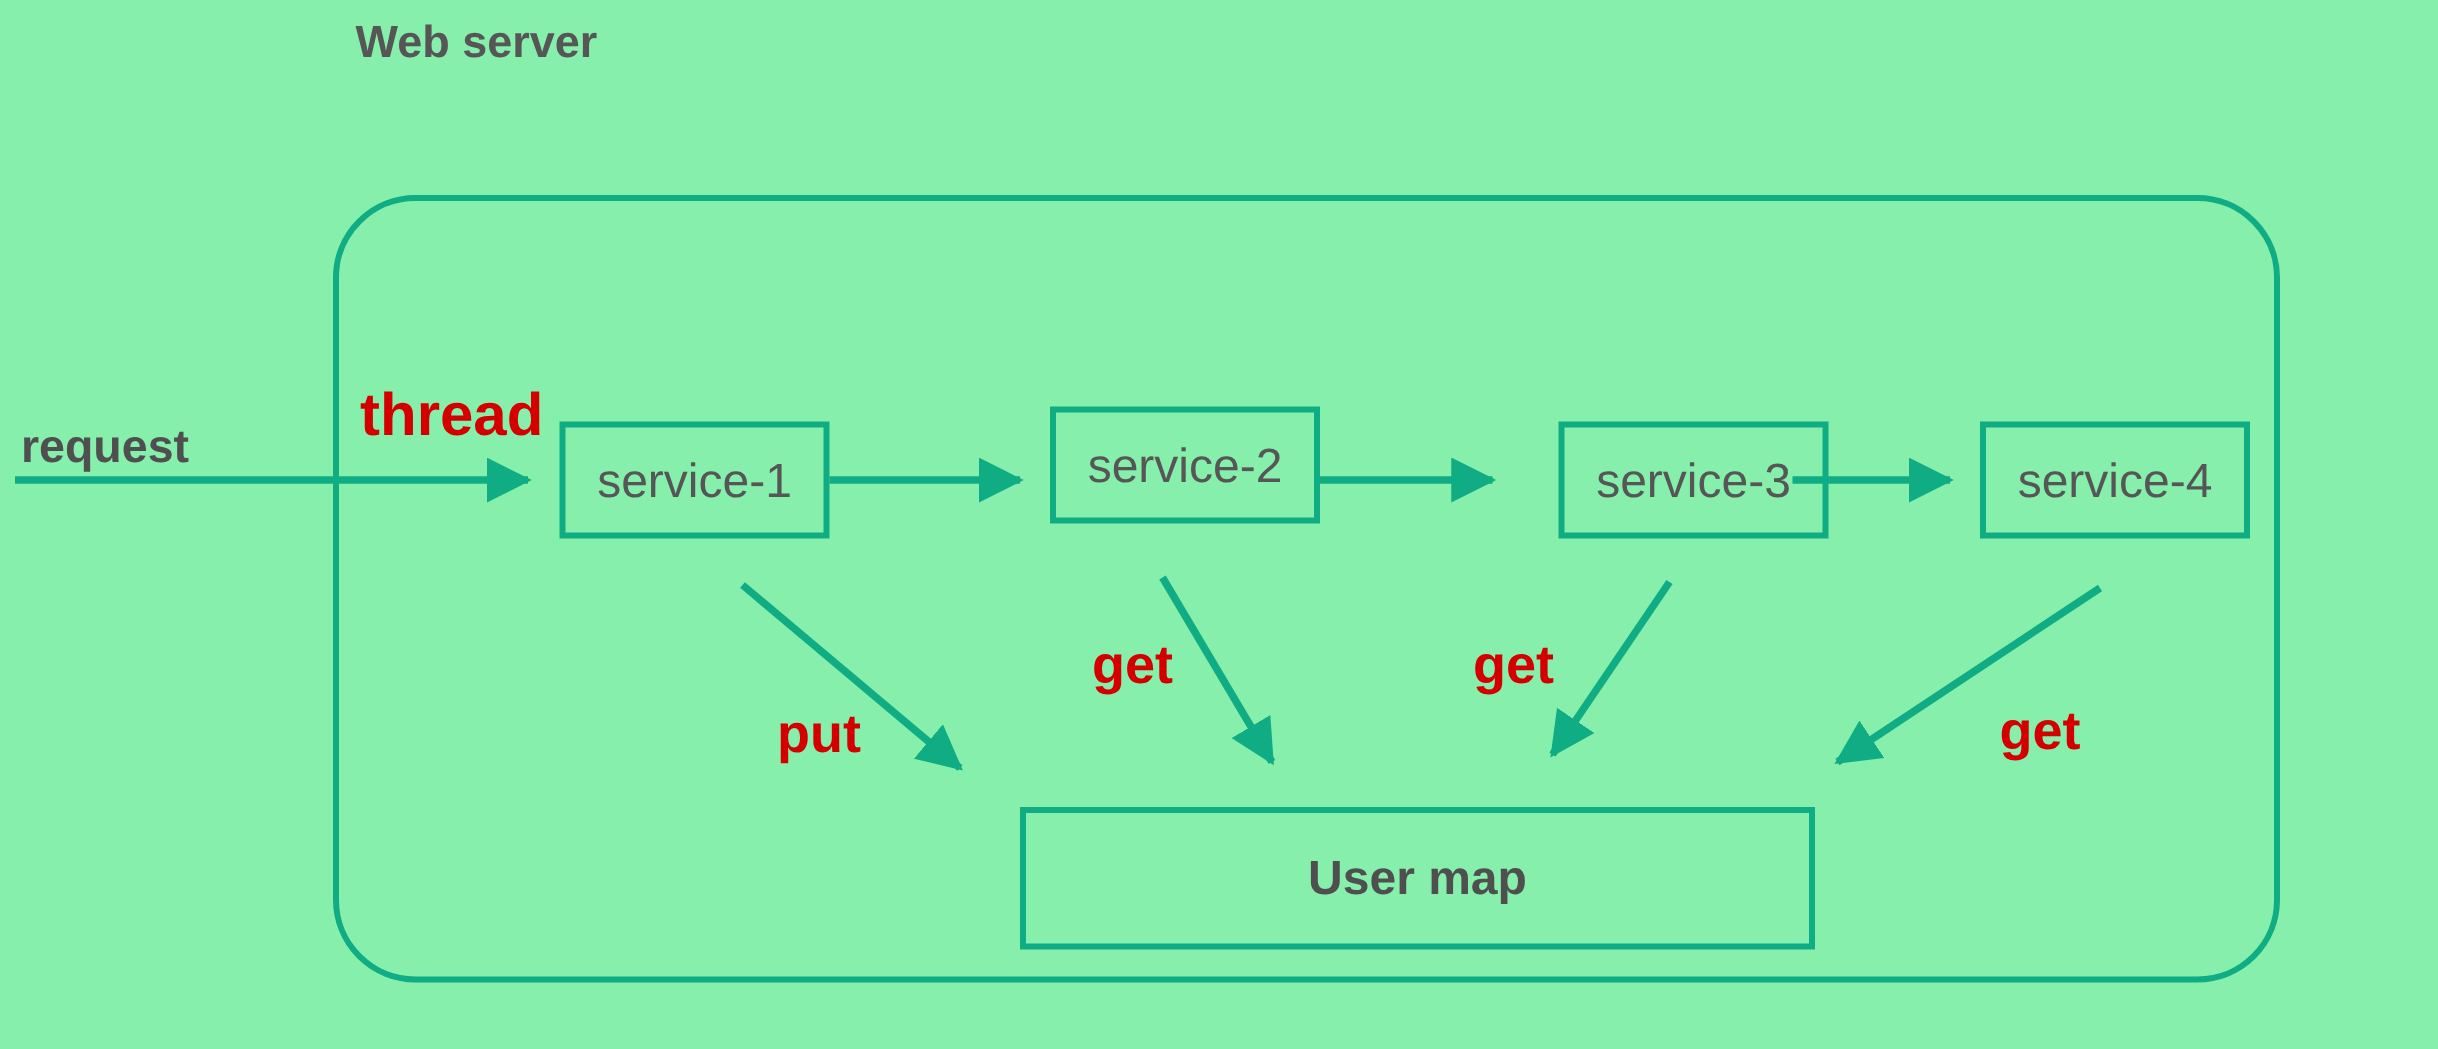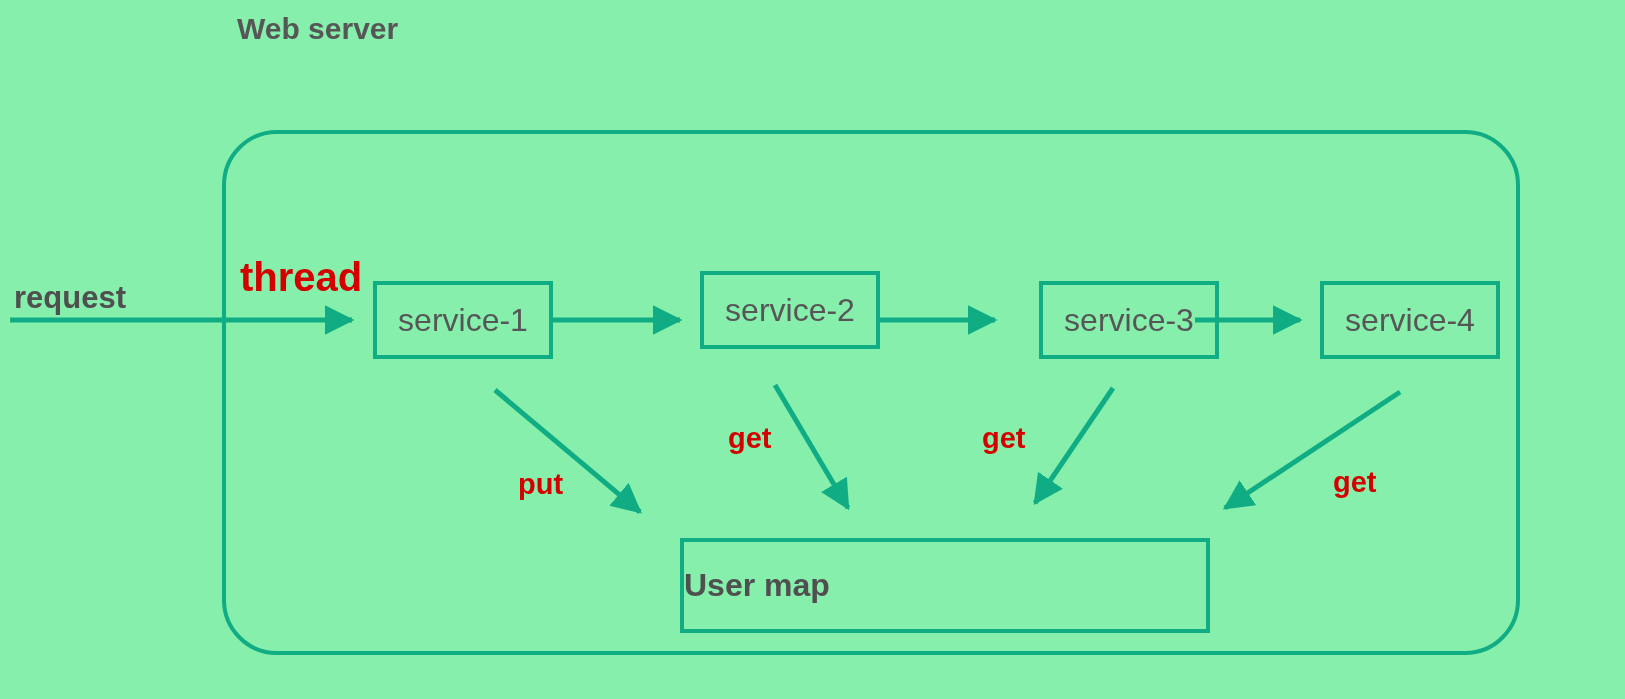--- a/index.html
+++ b/index.html
@@ -53,21 +53,21 @@
   .usermap {
     position: absolute;
     left: 680px;
     top: 538px;
     width: 530px;
     height: 95px;
     border: 4px solid #10ac84;
     box-sizing: border-box;
     display: flex;
     align-items: center;
-    justify-content: flex-start;
+    justify-content: center;
     color: #4f4f4f;
     font-size: 32px;
     font-weight: 700;
     background: transparent;
   }
 
   .title-label {
     left: 237px;
     top: 12px;
     color: #565656;
@@ -84,21 +84,21 @@
   }
   .thread-label {
     left: 240px;
     top: 255px;
     color: #d40000;
     font-size: 40px;
     font-weight: 700;
   }
   .edge-label {
     color: #d40000;
-    font-size: 29px;
+    font-size: 36px;
     font-weight: 700;
   }
   #label-put  { left: 518px;  top: 468px; }
   #label-get2 { left: 728px;  top: 422px; }
   #label-get3 { left: 982px;  top: 422px; }
   #label-get4 { left: 1333px; top: 466px; }
 
   svg.wires {
     position: absolute;
     left: 0;

